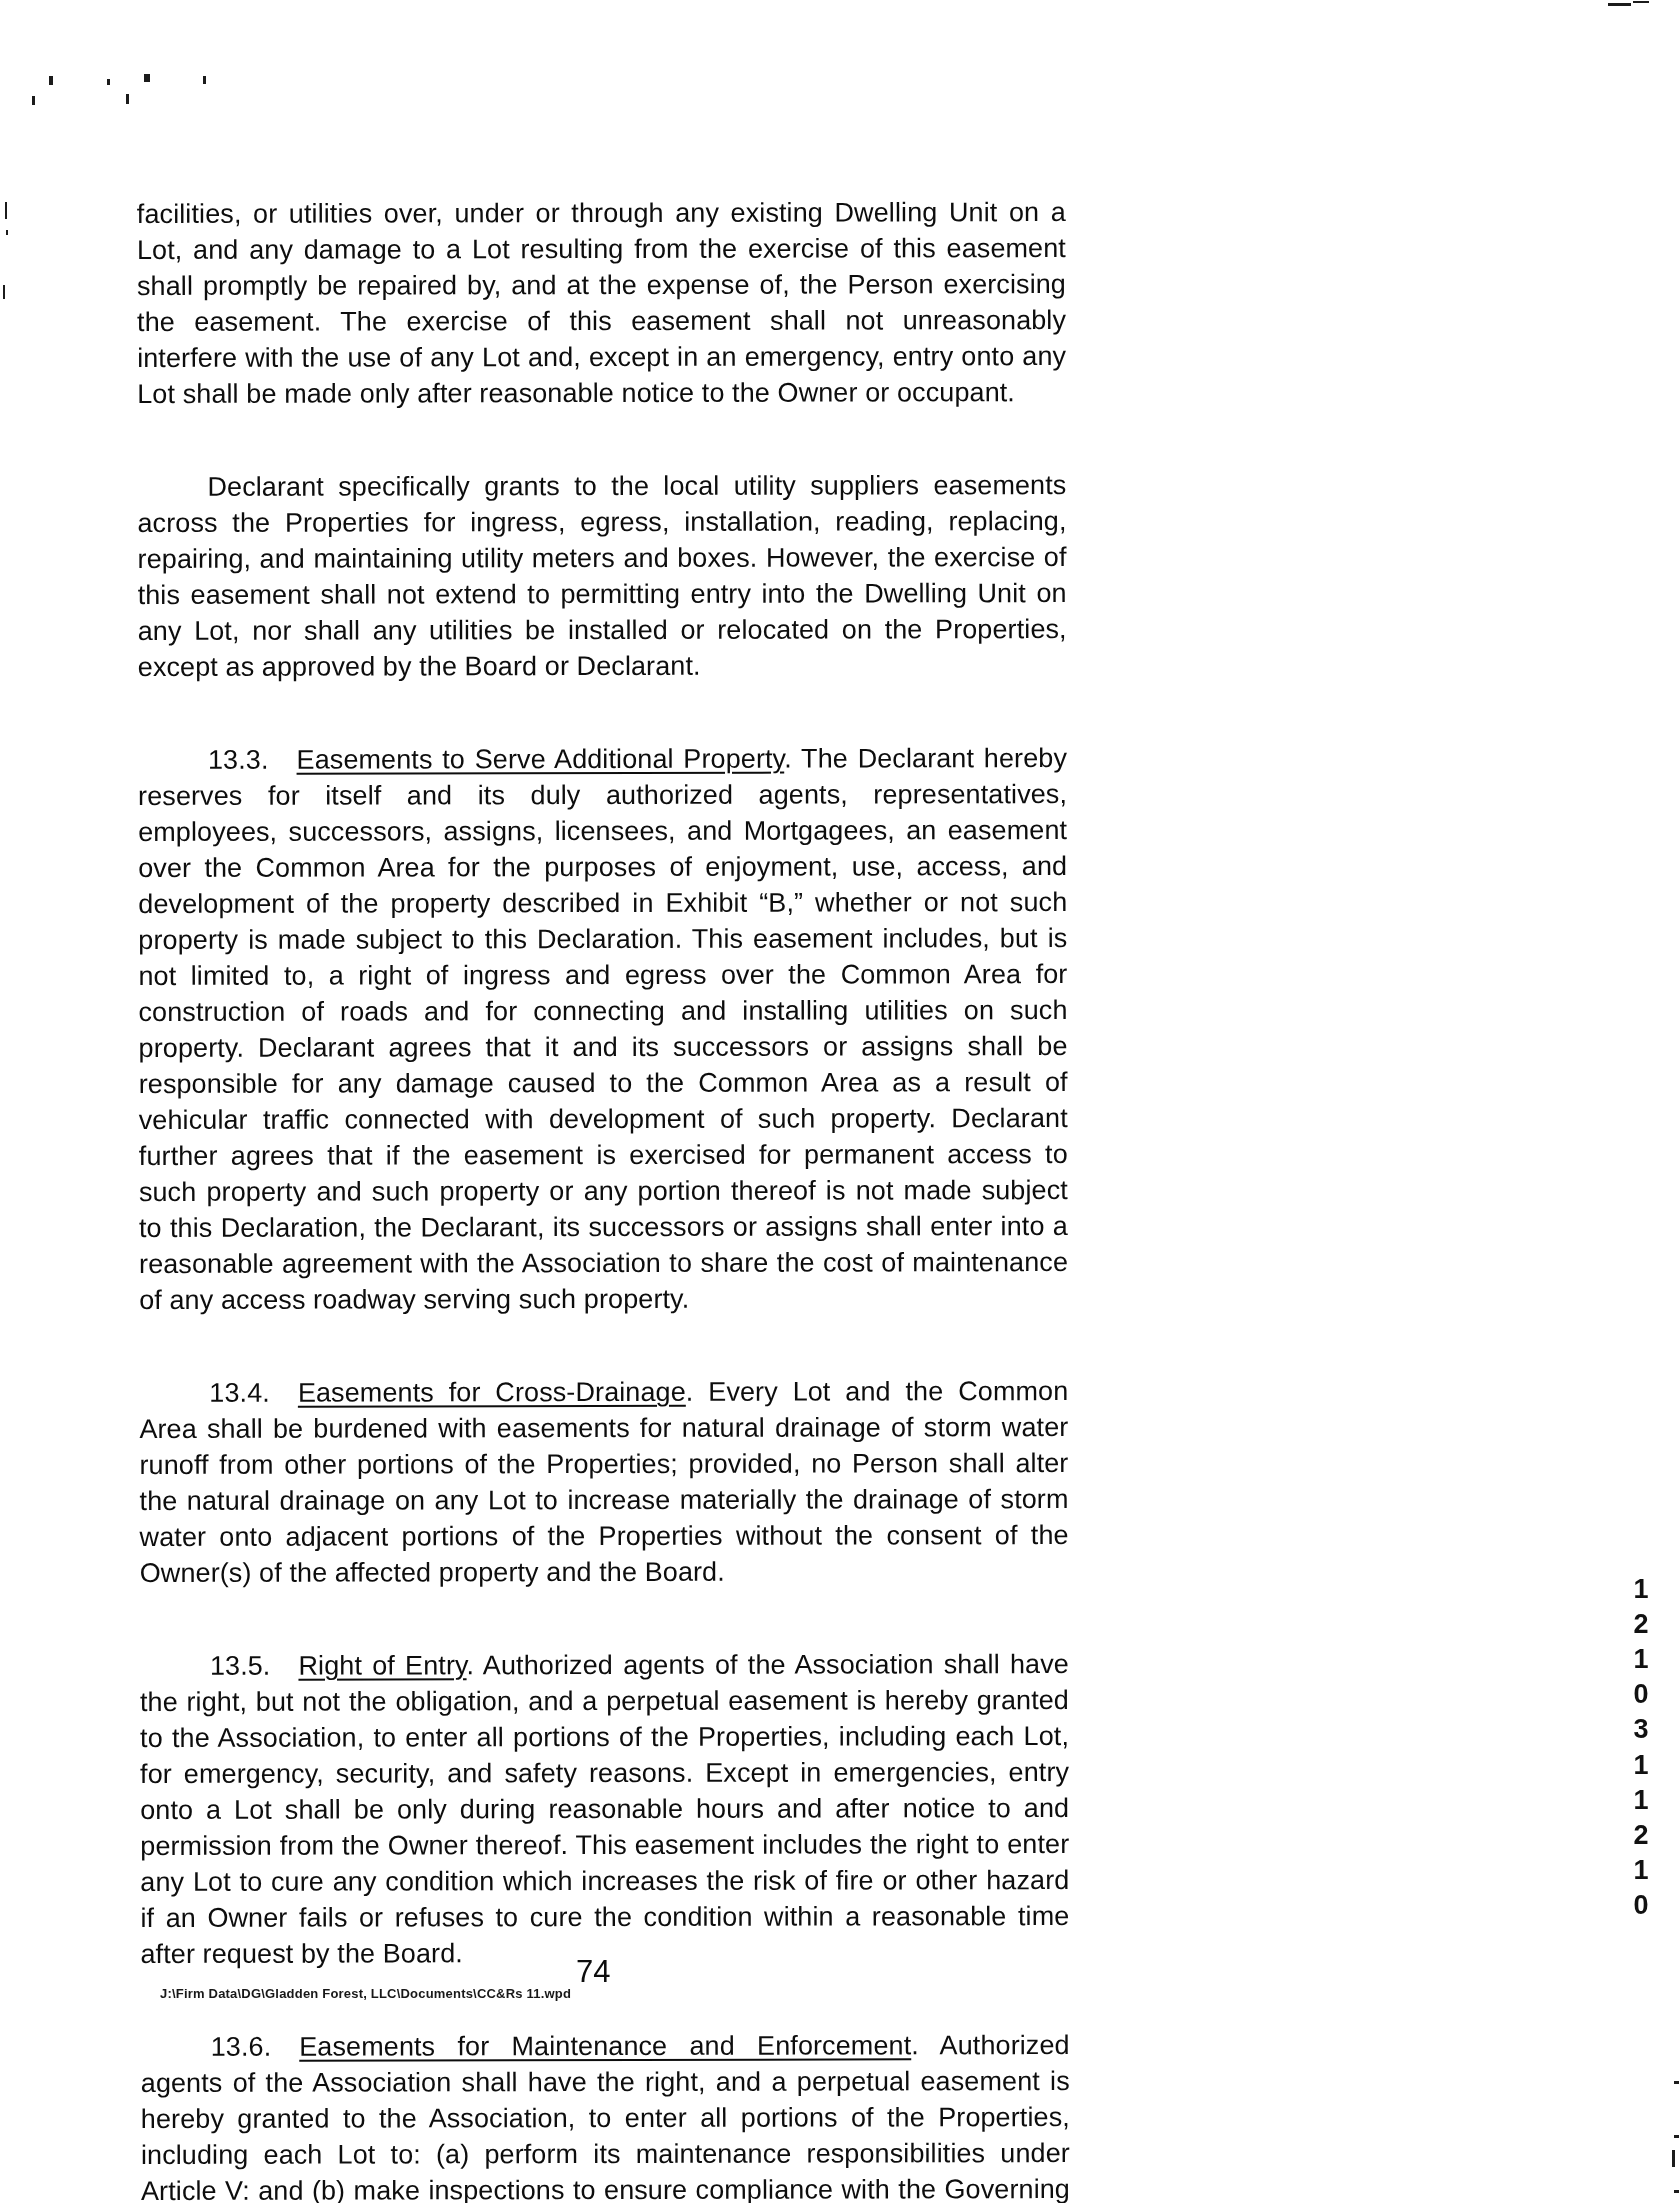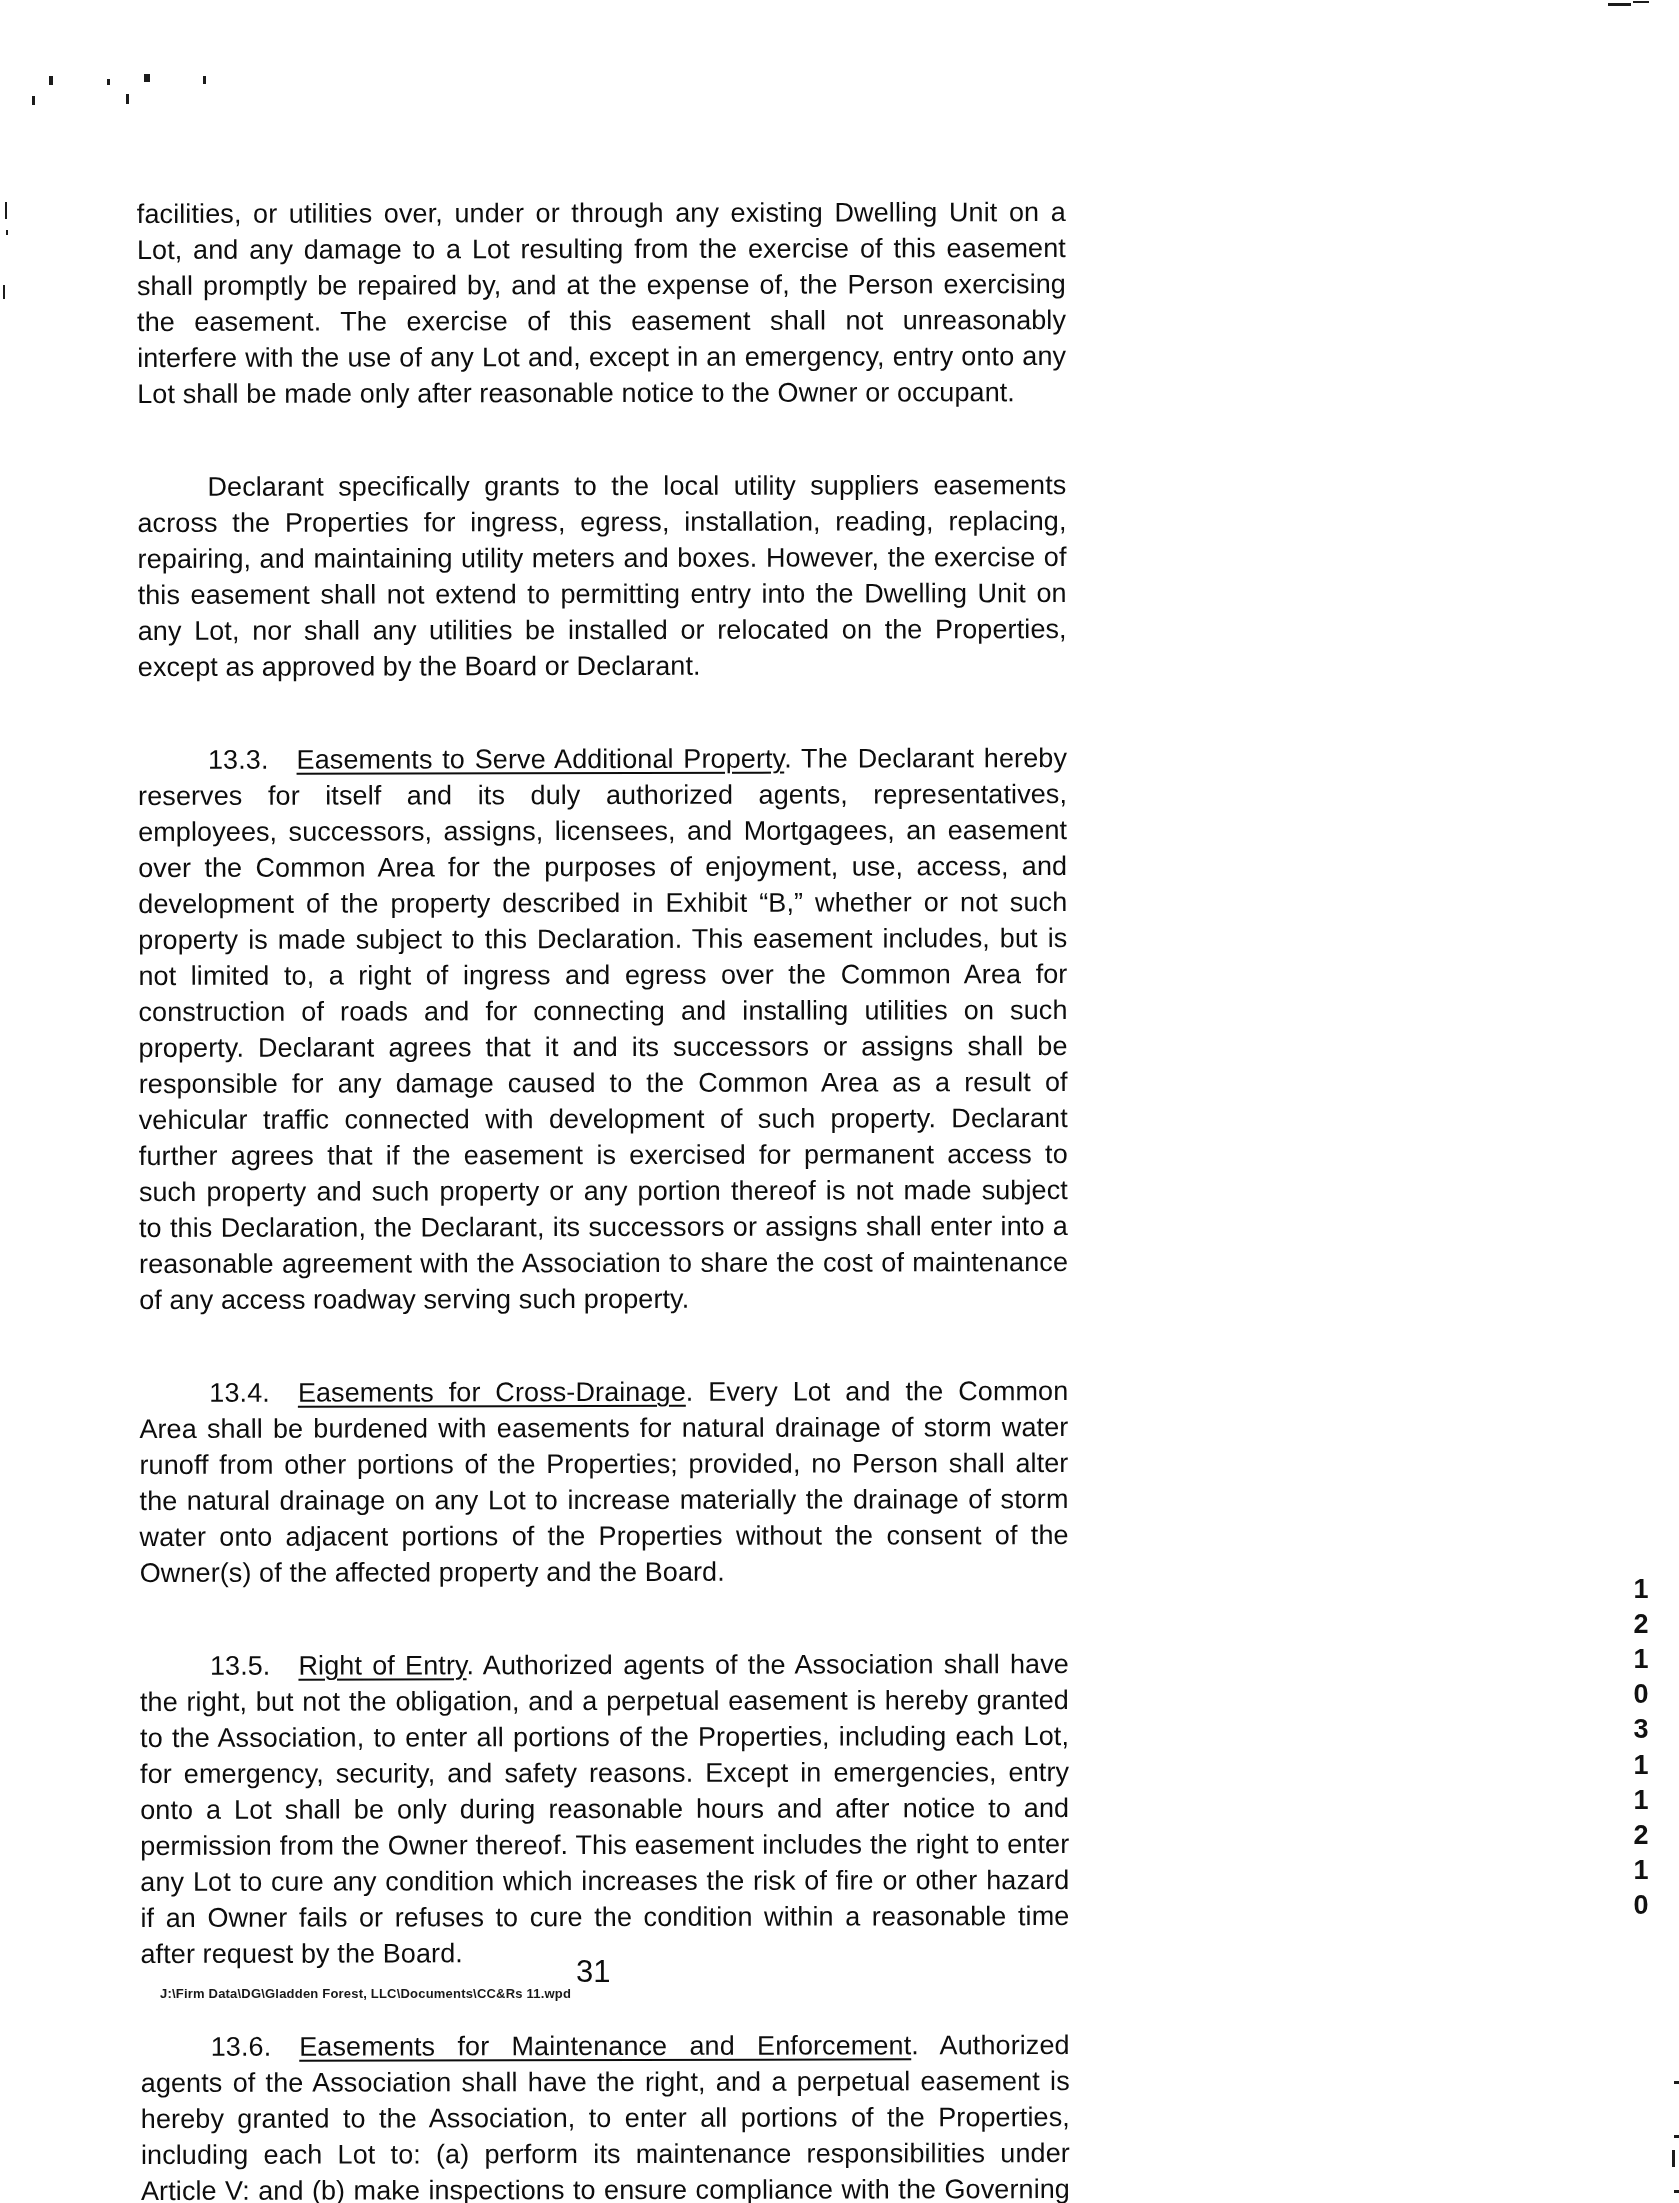--- a/index.html
+++ b/index.html
@@ -122,16 +122,16 @@
   <div class="stamp stamp-g2">
     <span>1</span>
     <span>1</span>
     <span>2</span>
     <span>1</span>
     <span>0</span>
   </div>
 
   <div class="footer-path">J:\Firm Data\DG\Gladden Forest, LLC\Documents\CC&amp;Rs 11.wpd</div>
 
-  <div class="page-number">31</div>
+  <div class="page-number">74</div>
 
 </div>
 
 
 </body></html>

